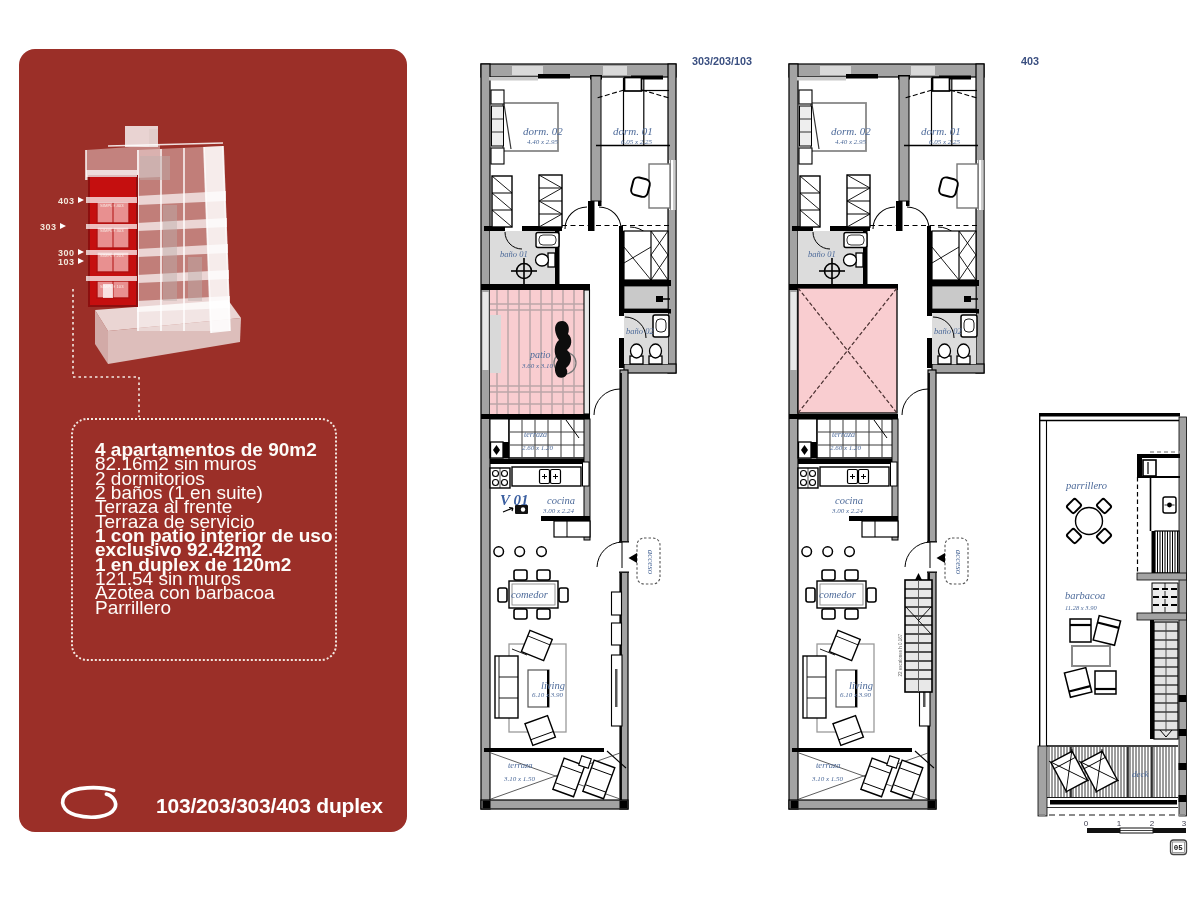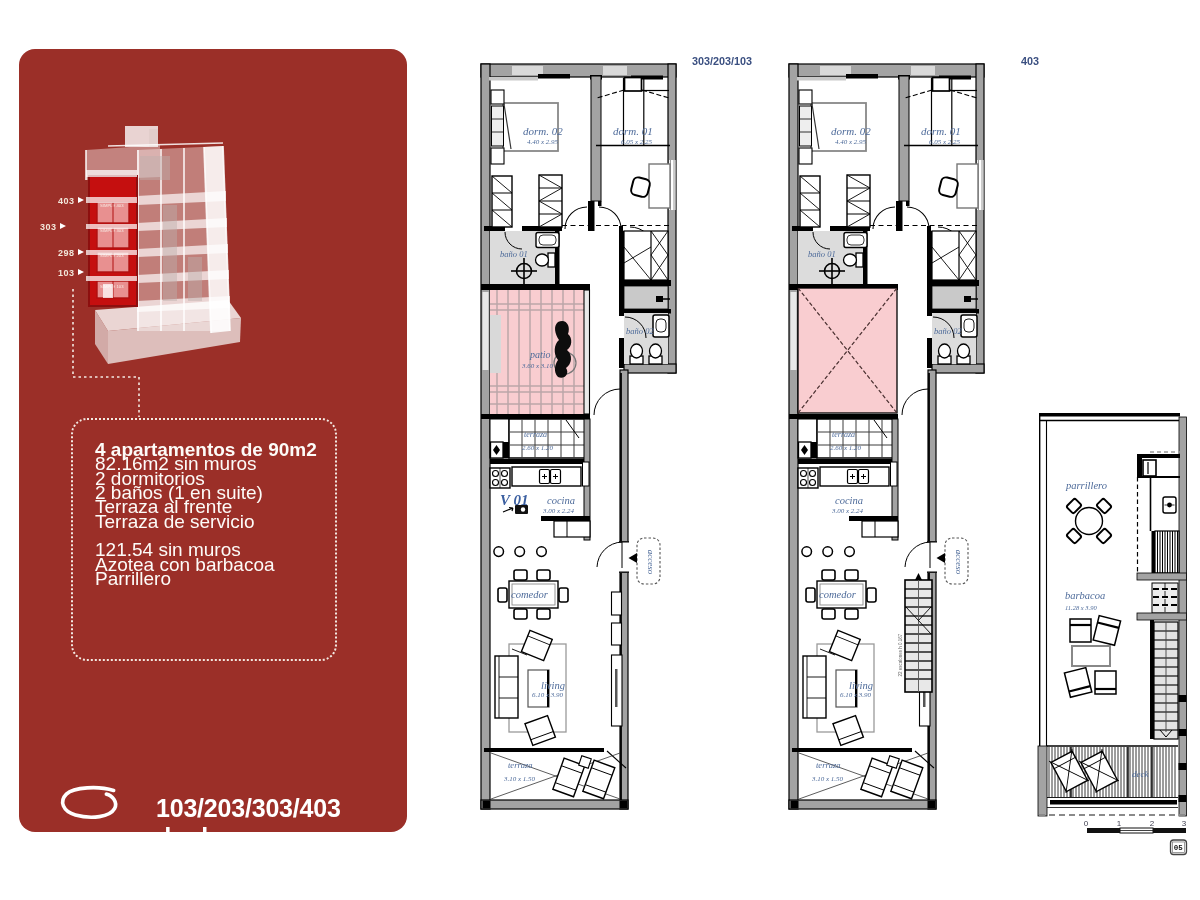--- a/index.html
+++ b/index.html
@@ -3,21 +3,21 @@
 <meta charset="utf-8">
 <style>
   html,body{margin:0;padding:0;width:1200px;height:900px;background:#ffffff;overflow:hidden;}
   *{box-sizing:border-box;}
   body{font-family:"Liberation Sans",sans-serif;}
   #panel{position:absolute;left:19px;top:49px;width:388px;height:783px;background:#9b2f28;border-radius:16px;}
   .flab{position:absolute;color:#f2e7da;font-size:9px;font-weight:bold;letter-spacing:0.5px;}
   .flab:after{content:"";position:absolute;right:-9px;top:1px;width:0;height:0;border-left:6px solid #fff;border-top:3.5px solid transparent;border-bottom:3.5px solid transparent;}
   #infobox{position:absolute;left:52px;top:369px;width:266px;height:243px;border:2px dotted #f3e9e2;border-radius:16px;}
   #infobox .txt{margin:23px 0 0 22px;color:#fdfbf8;font-size:19px;line-height:14.35px;}
-  #title{position:absolute;left:137px;top:745px;color:#fff;font-size:25px;font-weight:bold;letter-spacing:-0.2px;}
+  #title{position:absolute;left:137px;top:745px;color:#fff;font-size:21px;font-weight:bold;letter-spacing:-0.2px;}
 </style>
 </head>
 <body>
 
 <div id="panel">
 
   <svg width="388" height="783" viewBox="19 49 388 783" style="position:absolute;left:0;top:0">
     <g>
 
       <polygon points="95,310 228,300 241,318 108,331" fill="rgba(245,237,235,0.88)"></polygon>
@@ -86,33 +86,35 @@
       <g stroke="#f3e9e2" stroke-width="1.6" stroke-dasharray="2.5,3" fill="none">
         <polyline points="73,289 73,377 139,377 139,417"></polyline>
       </g>
     </g>
   </svg>
 
   <div class="flab" style="left:39px;top:147px;">403</div>
 
   <div class="flab" style="left:21px;top:173px;">303</div>
 
-  <div class="flab" style="left:39px;top:199px;">298</div>
-
-  <div class="flab" style="left:39px;top:219px;">103</div>
+  <div class="flab" style="left:39px;top:199px;">300</div>
+
+  <div class="flab" style="left:39px;top:208px;">103</div>
 
   <div id="infobox">
     <div class="txt">
       <b>4 apartamentos de 90m2</b><br>
       82.16m2 sin muros<br>
       2 dormitorios<br>
       2 baños (1 en suite)<br>
       Terraza al frente<br>
       Terraza de servicio<br>
-      <br>
+      <b>1 con patio interior de uso<br>
+      exclusivo 92.42m2<br>
+      1 en duplex de 120m2</b><br>
       121.54 sin muros<br>
       Azotea con barbacoa<br>
       Parrillero
     </div>
   </div>
 
   <svg width="78" height="40" viewBox="0 0 80 44" style="position:absolute;left:32px;top:736px;">
     <path d="M 66 6 C 50 1, 22 2, 14 10 C 6 18, 10 29, 24 33 C 42 38, 62 35, 67 26 C 71 19, 64 11, 58 10" fill="none" stroke="#ffffff" stroke-width="4" stroke-linecap="round"></path>
   </svg>
 

